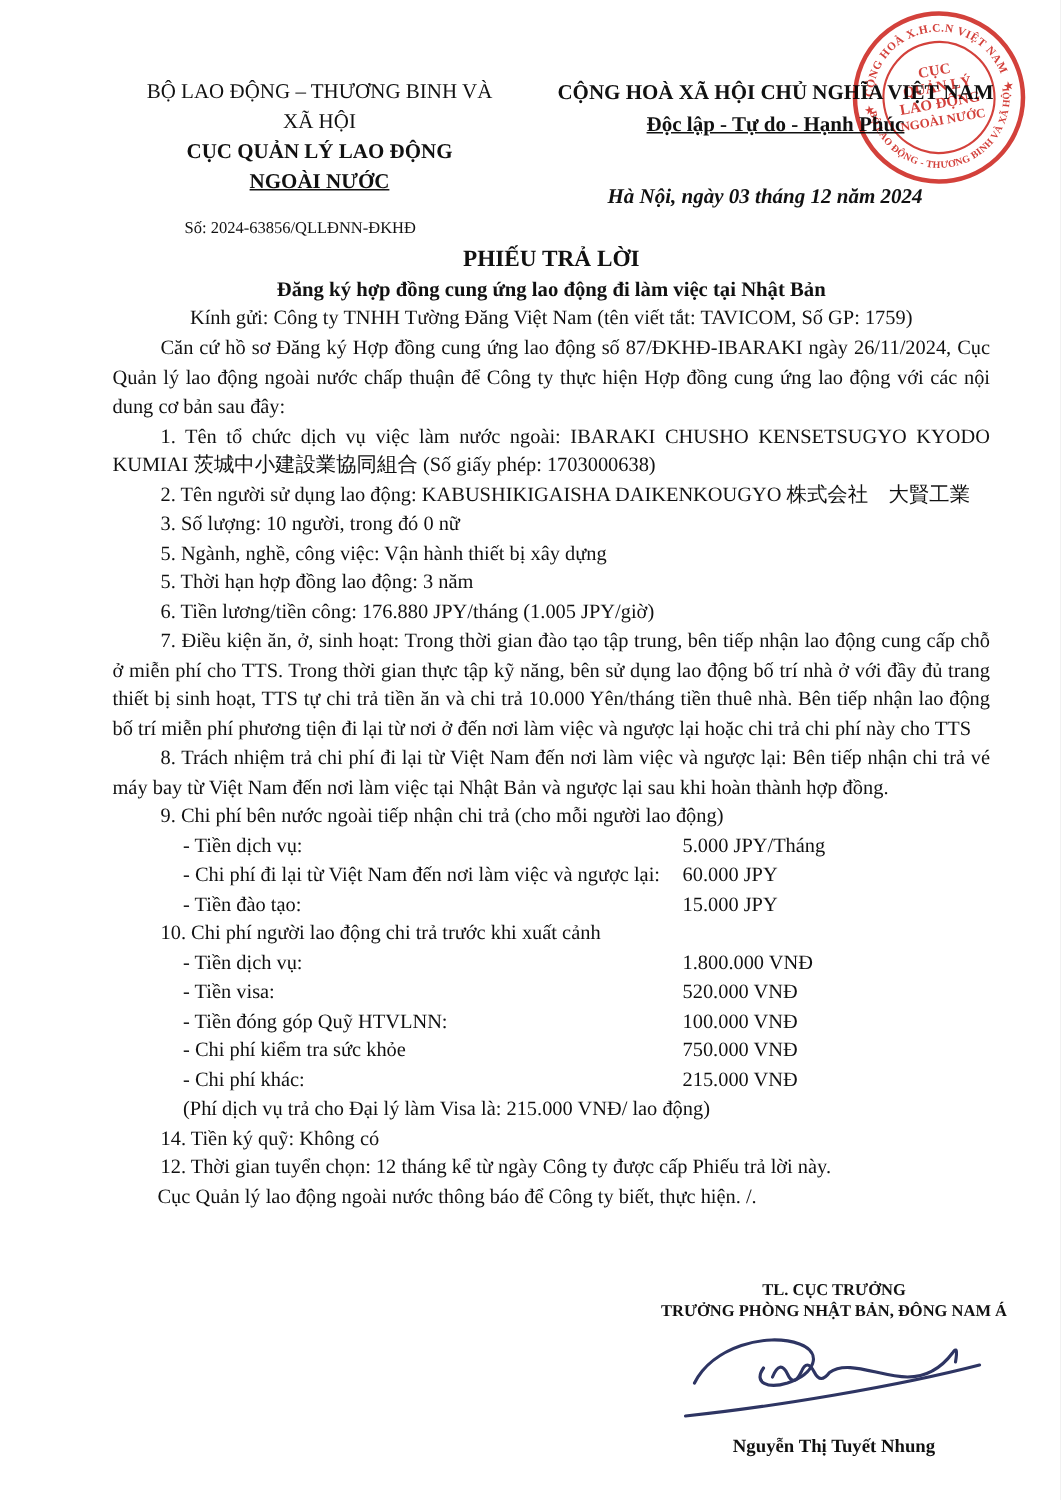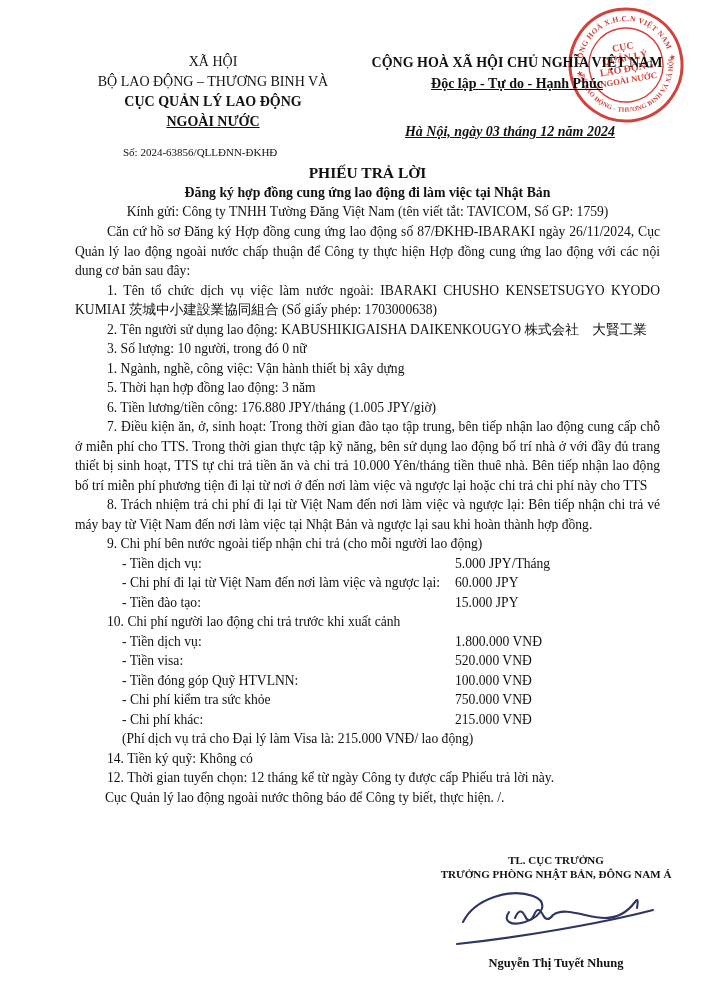--- a/index.html
+++ b/index.html
@@ -9,21 +9,21 @@
   }
   
   .hdr-left{position:absolute;top:52px;left:60px;width:306px;text-align:center;font-size:14px;line-height:20px;}
   .hdr-left .ministry{font-weight:normal;}
   .hdr-left .dept{font-weight:bold;}
   .hdr-left .dept-u{font-weight:bold;text-decoration:underline;}
   .hdr-right{position:absolute;top:52px;left:352px;width:330px;text-align:center;font-size:14px;line-height:21px;}
   .hdr-right .nation{font-weight:bold;}
   .hdr-right .motto{font-weight:bold;text-decoration:underline;}
   .place-date{position:absolute;top:124px;left:360px;width:300px;text-align:center;
-    font-size:14px;font-weight:bold;font-style:italic;text-decoration:underline;}
+    font-size:14px;font-weight:bold;font-style:italic;}
   .ref-number{position:absolute;top:146px;left:123px;font-size:11px;}
   
   .stamp{position:absolute;top:5px;left:566px;width:120px;height:120px;opacity:.93;mix-blend-mode:multiply;}
   
   .body{position:absolute;top:162px;left:63px;width:585px;font-size:13.6px;line-height:19.5px;margin-left:12px;}
   .doc-title{text-align:center;font-weight:bold;font-size:15.5px;line-height:21px;}
   .doc-subtitle{text-align:center;font-weight:bold;font-size:13.8px;line-height:19px;}
   .salutation{text-align:center;line-height:20px;}
   p.para{margin:0;text-align:justify;text-indent:32px;}
   p.line{margin:0;text-indent:32px;}
@@ -36,22 +36,22 @@
   .sig-dept{font-size:11px;font-weight:bold;line-height:14px;}
   .sig-svg{margin-top:3px;}
   .sig-name{font-size:12.5px;font-weight:bold;margin-top:2px;text-align:center;}
 </style>
 </head>
 <body>
 
 <div class="page">
 
   <div class="hdr-left">
+    <div class="ministry">BỘ LAO ĐỘNG – THƯƠNG BINH VÀ</div>
     <div class="ministry">XÃ HỘI</div>
-    <div class="ministry">BỘ LAO ĐỘNG – THƯƠNG BINH VÀ</div>
     <div class="dept">CỤC QUẢN LÝ LAO ĐỘNG</div>
     <div class="dept-u">NGOÀI NƯỚC</div>
   </div>
 
   <div class="hdr-right">
     <div class="nation">CỘNG HOÀ XÃ HỘI CHỦ NGHĨA VIỆT NAM</div>
     <div><span class="motto">Độc lập - Tự do - Hạnh Phúc</span></div>
   </div>
 
   <svg class="stamp" viewBox="0 0 120 120">
@@ -82,21 +82,21 @@
 
   <div class="body">
     <div class="doc-title">PHIẾU TRẢ LỜI</div>
     <div class="doc-subtitle">Đăng ký hợp đồng cung ứng lao động đi làm việc tại Nhật Bản</div>
     <div class="salutation">Kính gửi: Công ty TNHH Tường Đăng Việt Nam (tên viết tắt: TAVICOM, Số GP: 1759)</div>
     <p class="para">Căn cứ hồ sơ Đăng ký Hợp đồng cung ứng lao động số 87/ĐKHĐ-IBARAKI ngày 26/11/2024, Cục Quản lý lao động ngoài nước chấp thuận để Công ty thực hiện Hợp đồng cung ứng lao động với các nội dung cơ bản sau đây:</p>
 
     <p class="para">1. Tên tổ chức dịch vụ việc làm nước ngoài: IBARAKI CHUSHO KENSETSUGYO KYODO KUMIAI 茨城中小建設業協同組合 (Số giấy phép: 1703000638)</p>
     <p class="para">2. Tên người sử dụng lao động: KABUSHIKIGAISHA DAIKENKOUGYO 株式会社　大賢工業</p>
     <p class="line">3. Số lượng: 10 người, trong đó 0 nữ</p>
-    <p class="line">1. Ngành, nghề, công việc: Vận hành thiết bị xây dựng</p>
+    <p class="line">5. Ngành, nghề, công việc: Vận hành thiết bị xây dựng</p>
     <p class="line">5. Thời hạn hợp đồng lao động: 3 năm</p>
     <p class="line">6. Tiền lương/tiền công: 176.880 JPY/tháng (1.005 JPY/giờ)</p>
     <p class="para">7. Điều kiện ăn, ở, sinh hoạt: Trong thời gian đào tạo tập trung, bên tiếp nhận lao động cung cấp chỗ ở miễn phí cho TTS. Trong thời gian thực tập kỹ năng, bên sử dụng lao động bố trí nhà ở với đầy đủ trang thiết bị sinh hoạt, TTS tự chi trả tiền ăn và chi trả 10.000 Yên/tháng tiền thuê nhà. Bên tiếp nhận lao động bố trí miễn phí phương tiện đi lại từ nơi ở đến nơi làm việc và ngược lại hoặc chi trả chi phí này cho TTS</p>
     <p class="para">8. Trách nhiệm trả chi phí đi lại từ Việt Nam đến nơi làm việc và ngược lại: Bên tiếp nhận chi trả vé máy bay từ Việt Nam đến nơi làm việc tại Nhật Bản và ngược lại sau khi hoàn thành hợp đồng.</p>
 
     <p class="line">9. Chi phí bên nước ngoài tiếp nhận chi trả (cho mỗi người lao động)</p>
     <div class="fee-row">
       <span>- Tiền dịch vụ:</span>
       <span class="val">5.000 JPY/Tháng</span>
     </div>

